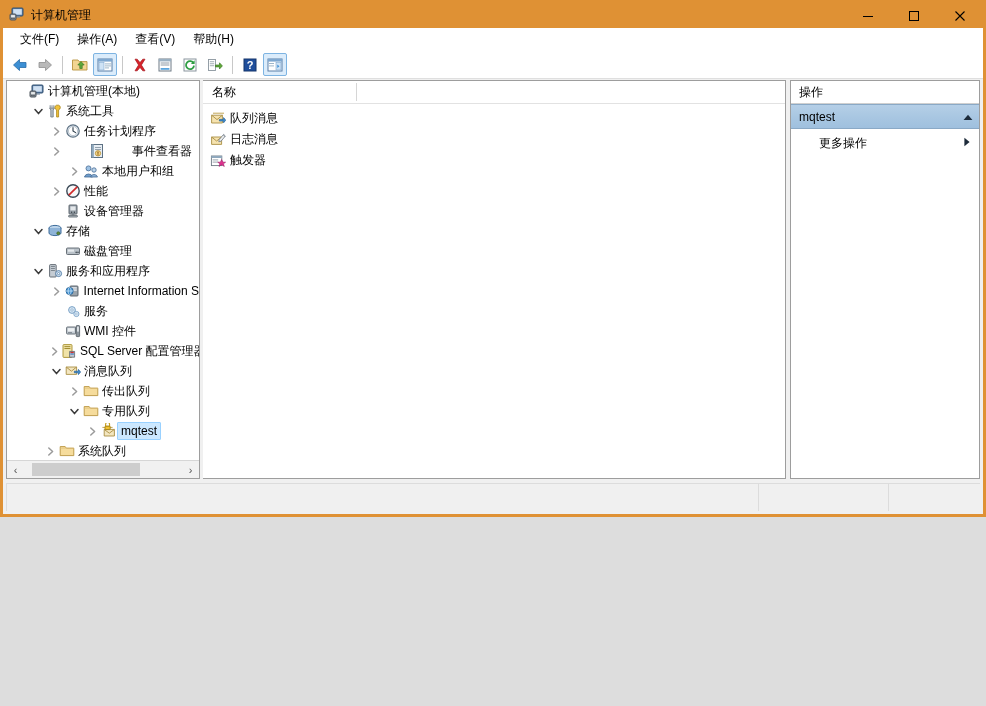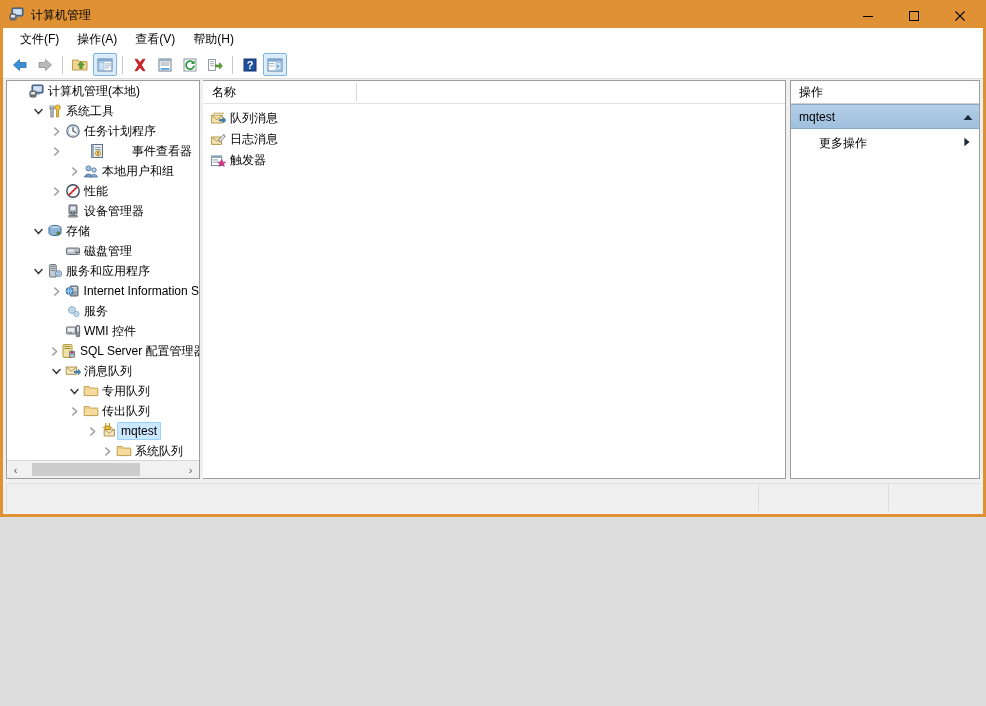--- a/index.html
+++ b/index.html
@@ -431,63 +431,63 @@
                 <path d="M1.2 4 L11.6 4 L11.6 11.4 L1.2 11.4 Z" fill="#f3e6c0" stroke="#a98f44" stroke-width="0.9"></path>
                 <path d="M1.2 4 L6.4 8.2 L11.6 4" fill="none" stroke="#a98f44" stroke-width="0.9"></path>
                 <path d="M9.4 8.2 L13.4 8.2 L13.4 6.4 L15.6 9 L13.4 11.6 L13.4 9.8 L9.4 9.8 Z" fill="#3f8fd0" stroke="#225f96" stroke-width="0.7" stroke-linejoin="round"></path>
               </svg>
             </span>
             <span class="tlbl">消息队列</span>
           </div>
           <div class="tnode" style="padding-left: 60px;">
             <span class="exp">
               <svg width="11" height="11" viewBox="0 0 11 11">
-                <path d="M2 3.6 L5.5 7.6 L9 3.6" fill="none" stroke="#3a3a3a" stroke-width="1.5" stroke-linecap="round" stroke-linejoin="round"></path>
+                <path d="M3.8 2 L7.6 5.5 L3.8 9" fill="none" stroke="#9a9a9a" stroke-width="1.5" stroke-linecap="round" stroke-linejoin="round"></path>
               </svg>
             </span>
             <span class="ico">
               <svg width="16" height="16" viewBox="0 0 16 16">
                 <path d="M1.2 3.6 L6.2 3.6 L7.4 5.2 L14.8 5.2 L14.8 12.6 L1.2 12.6 Z" fill="#f6dc9c" stroke="#b99440" stroke-width="0.9"></path>
                 <path d="M1.2 5.2 L14.8 5.2" stroke="#e0c07a" stroke-width="0.7"></path>
               </svg>
             </span>
-            <span class="tlbl">专用队列</span>
+            <span class="tlbl">传出队列</span>
           </div>
           <div class="tnode" style="padding-left: 60px;">
             <span class="exp">
               <svg width="11" height="11" viewBox="0 0 11 11">
-                <path d="M3.8 2 L7.6 5.5 L3.8 9" fill="none" stroke="#9a9a9a" stroke-width="1.5" stroke-linecap="round" stroke-linejoin="round"></path>
+                <path d="M2 3.6 L5.5 7.6 L9 3.6" fill="none" stroke="#3a3a3a" stroke-width="1.5" stroke-linecap="round" stroke-linejoin="round"></path>
               </svg>
             </span>
             <span class="ico">
               <svg width="16" height="16" viewBox="0 0 16 16">
                 <path d="M1.2 3.6 L6.2 3.6 L7.4 5.2 L14.8 5.2 L14.8 12.6 L1.2 12.6 Z" fill="#f6dc9c" stroke="#b99440" stroke-width="0.9"></path>
                 <path d="M1.2 5.2 L14.8 5.2" stroke="#e0c07a" stroke-width="0.7"></path>
               </svg>
             </span>
-            <span class="tlbl">传出队列</span>
+            <span class="tlbl">专用队列</span>
           </div>
           <div class="tnode sel" style="padding-left: 78px;">
             <span class="exp">
               <svg width="11" height="11" viewBox="0 0 11 11">
                 <path d="M3.8 2 L7.6 5.5 L3.8 9" fill="none" stroke="#9a9a9a" stroke-width="1.5" stroke-linecap="round" stroke-linejoin="round"></path>
               </svg>
             </span>
             <span class="ico">
               <svg width="16" height="16" viewBox="0 0 16 16">
                 <path d="M3.2 6.4 L13.4 6.4 L13.4 13 L3.2 13 Z" fill="#f3e6c0" stroke="#a98f44" stroke-width="0.9"></path>
                 <path d="M3.2 6.4 L8.3 10.2 L13.4 6.4" fill="none" stroke="#a98f44" stroke-width="0.9"></path>
                 <path d="M1.4 4.4 L11.6 4.4" stroke="#c2a554" stroke-width="1"></path>
                 <path d="M4.6 1.4 a2 2 0 0 1 4 0 L8.6 3.4 L4.6 3.4 Z" fill="none" stroke="#c8a020" stroke-width="1.1"></path>
                 <rect x="4" y="3.2" width="5.2" height="3.4" rx="0.6" fill="#f2c230" stroke="#9b7a12" stroke-width="0.8"></rect>
               </svg>
             </span>
             <span class="tlbl">mqtest</span>
           </div>
-          <div class="tnode" style="padding-left: 93px;">
+          <div class="tnode" style="padding-left: 36px;">
             <span class="exp">
               <svg width="11" height="11" viewBox="0 0 11 11">
                 <path d="M3.8 2 L7.6 5.5 L3.8 9" fill="none" stroke="#9a9a9a" stroke-width="1.5" stroke-linecap="round" stroke-linejoin="round"></path>
               </svg>
             </span>
             <span class="ico">
               <svg width="16" height="16" viewBox="0 0 16 16">
                 <path d="M1.2 3.6 L6.2 3.6 L7.4 5.2 L14.8 5.2 L14.8 12.6 L1.2 12.6 Z" fill="#f6dc9c" stroke="#b99440" stroke-width="0.9"></path>
                 <path d="M1.2 5.2 L14.8 5.2" stroke="#e0c07a" stroke-width="0.7"></path>
               </svg>

